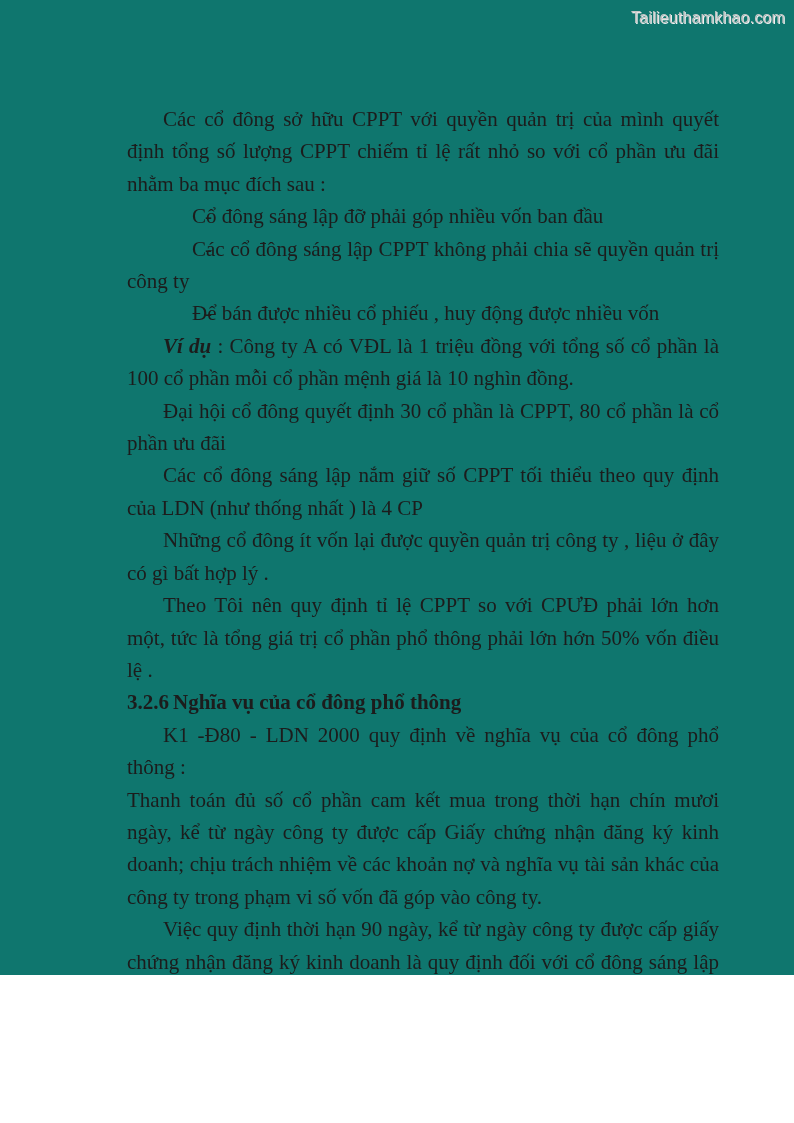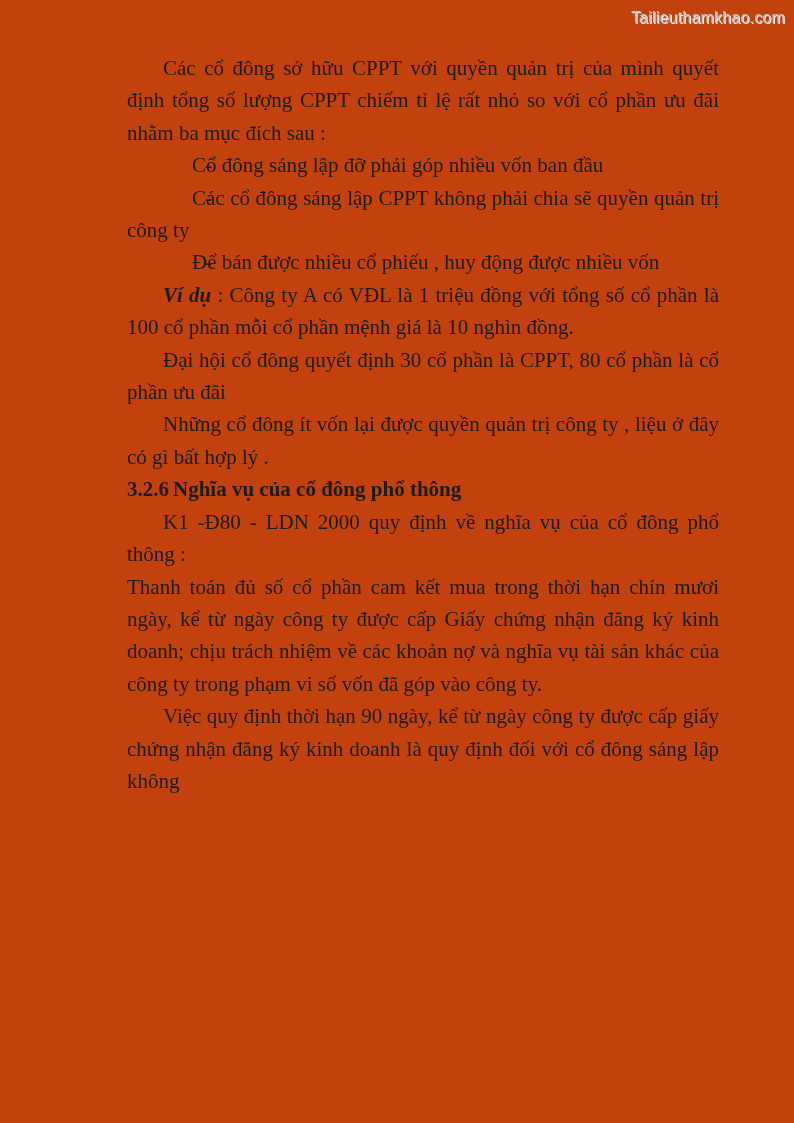--- a/index.html
+++ b/index.html
@@ -3,42 +3,42 @@
 <meta charset="utf-8">
 <style>
   html, body {
     margin: 0;
     padding: 0;
     background: #ffffff;
   }
   .page {
     position: relative;
     width: 794px;
-    height: 1123px;
-    background: #c2410c;
+    height: 975px;
+    background: #0f766e;
     overflow: hidden;
     font-family: "Liberation Serif", "DejaVu Serif", serif;
     color: #1c1c1c;
   }
   .watermark {
     position: absolute;
     top: 9px;
     right: 9px;
     font-family: "Liberation Sans", "DejaVu Sans", sans-serif;
     font-size: 16px;
     color: #c6c6c6;
     text-shadow: 1px 1px 0 #f2f2f2;
     letter-spacing: 0.2px;
   }
   .body-col {
     position: absolute;
     left: 127px;
     top: 0;
     width: 592px;
-    padding-top: 52px;
+    padding-top: 103px;
     font-size: 21px;
     line-height: 32.4px;
     text-align: justify;
   }
   p.para {
     margin: 0;
     padding: 0;
   }
   p.indent {
     text-indent: 36px;
@@ -87,23 +87,25 @@
     <p class="para bullet"><span class="dash">-</span><span>Cổ đông sáng lập đỡ phải góp nhiều vốn ban đầu</span></p>
 
     <p class="para bullet"><span class="dash">-</span><span>Các cổ đông sáng lập CPPT không phải chia sẽ quyền quản trị công ty</span></p>
 
     <p class="para bullet"><span class="dash">-</span><span>Để bán được nhiều cổ phiếu , huy động được nhiều vốn</span></p>
 
     <p class="para indent"><span class="example-label">Ví dụ</span><span> :  Công ty A có VĐL là 1 triệu đồng với tổng số cổ phần là 100 cổ phần mỗi cổ phần mệnh giá là 10 nghìn đồng.</span></p>
 
     <p class="para indent">Đại hội cổ đông quyết định 30 cổ phần là CPPT, 80 cổ phần là cổ phần ưu đãi</p>
 
+    <p class="para indent">Các cổ đông sáng lập nắm giữ số CPPT tối thiểu theo quy định của LDN (như thống nhất ) là 4 CP</p>
 
     <p class="para indent">Những cổ đông ít vốn lại được quyền quản trị công ty , liệu ở đây có gì bất hợp lý .</p>
 
+    <p class="para indent">Theo Tôi nên quy định tỉ lệ CPPT so với CPƯĐ phải lớn hơn một, tức là tổng giá trị cổ phần phổ thông phải lớn hớn 50%  vốn điều lệ .</p>
 
     <p class="para section-heading"><span class="section-number">3.2.6</span><span>Nghĩa vụ của cổ đông phổ thông</span></p>
 
     <p class="para indent">K1 -Đ80 - LDN 2000 quy định về nghĩa vụ của cổ đông phổ thông :</p>
 
     <p class="para">Thanh toán đủ số cổ phần cam kết mua trong thời hạn chín mươi ngày, kể từ ngày công ty được cấp Giấy chứng nhận đăng ký kinh doanh; chịu trách nhiệm về các khoản nợ và nghĩa vụ tài sản khác của công ty trong phạm vi số vốn đã góp vào công ty.</p>
 
     <p class="para indent">Việc quy định thời hạn 90 ngày, kể từ ngày công ty được cấp giấy chứng nhận đăng ký kinh doanh  là quy định đối với cổ đông sáng lập không</p>
 
   </div>

